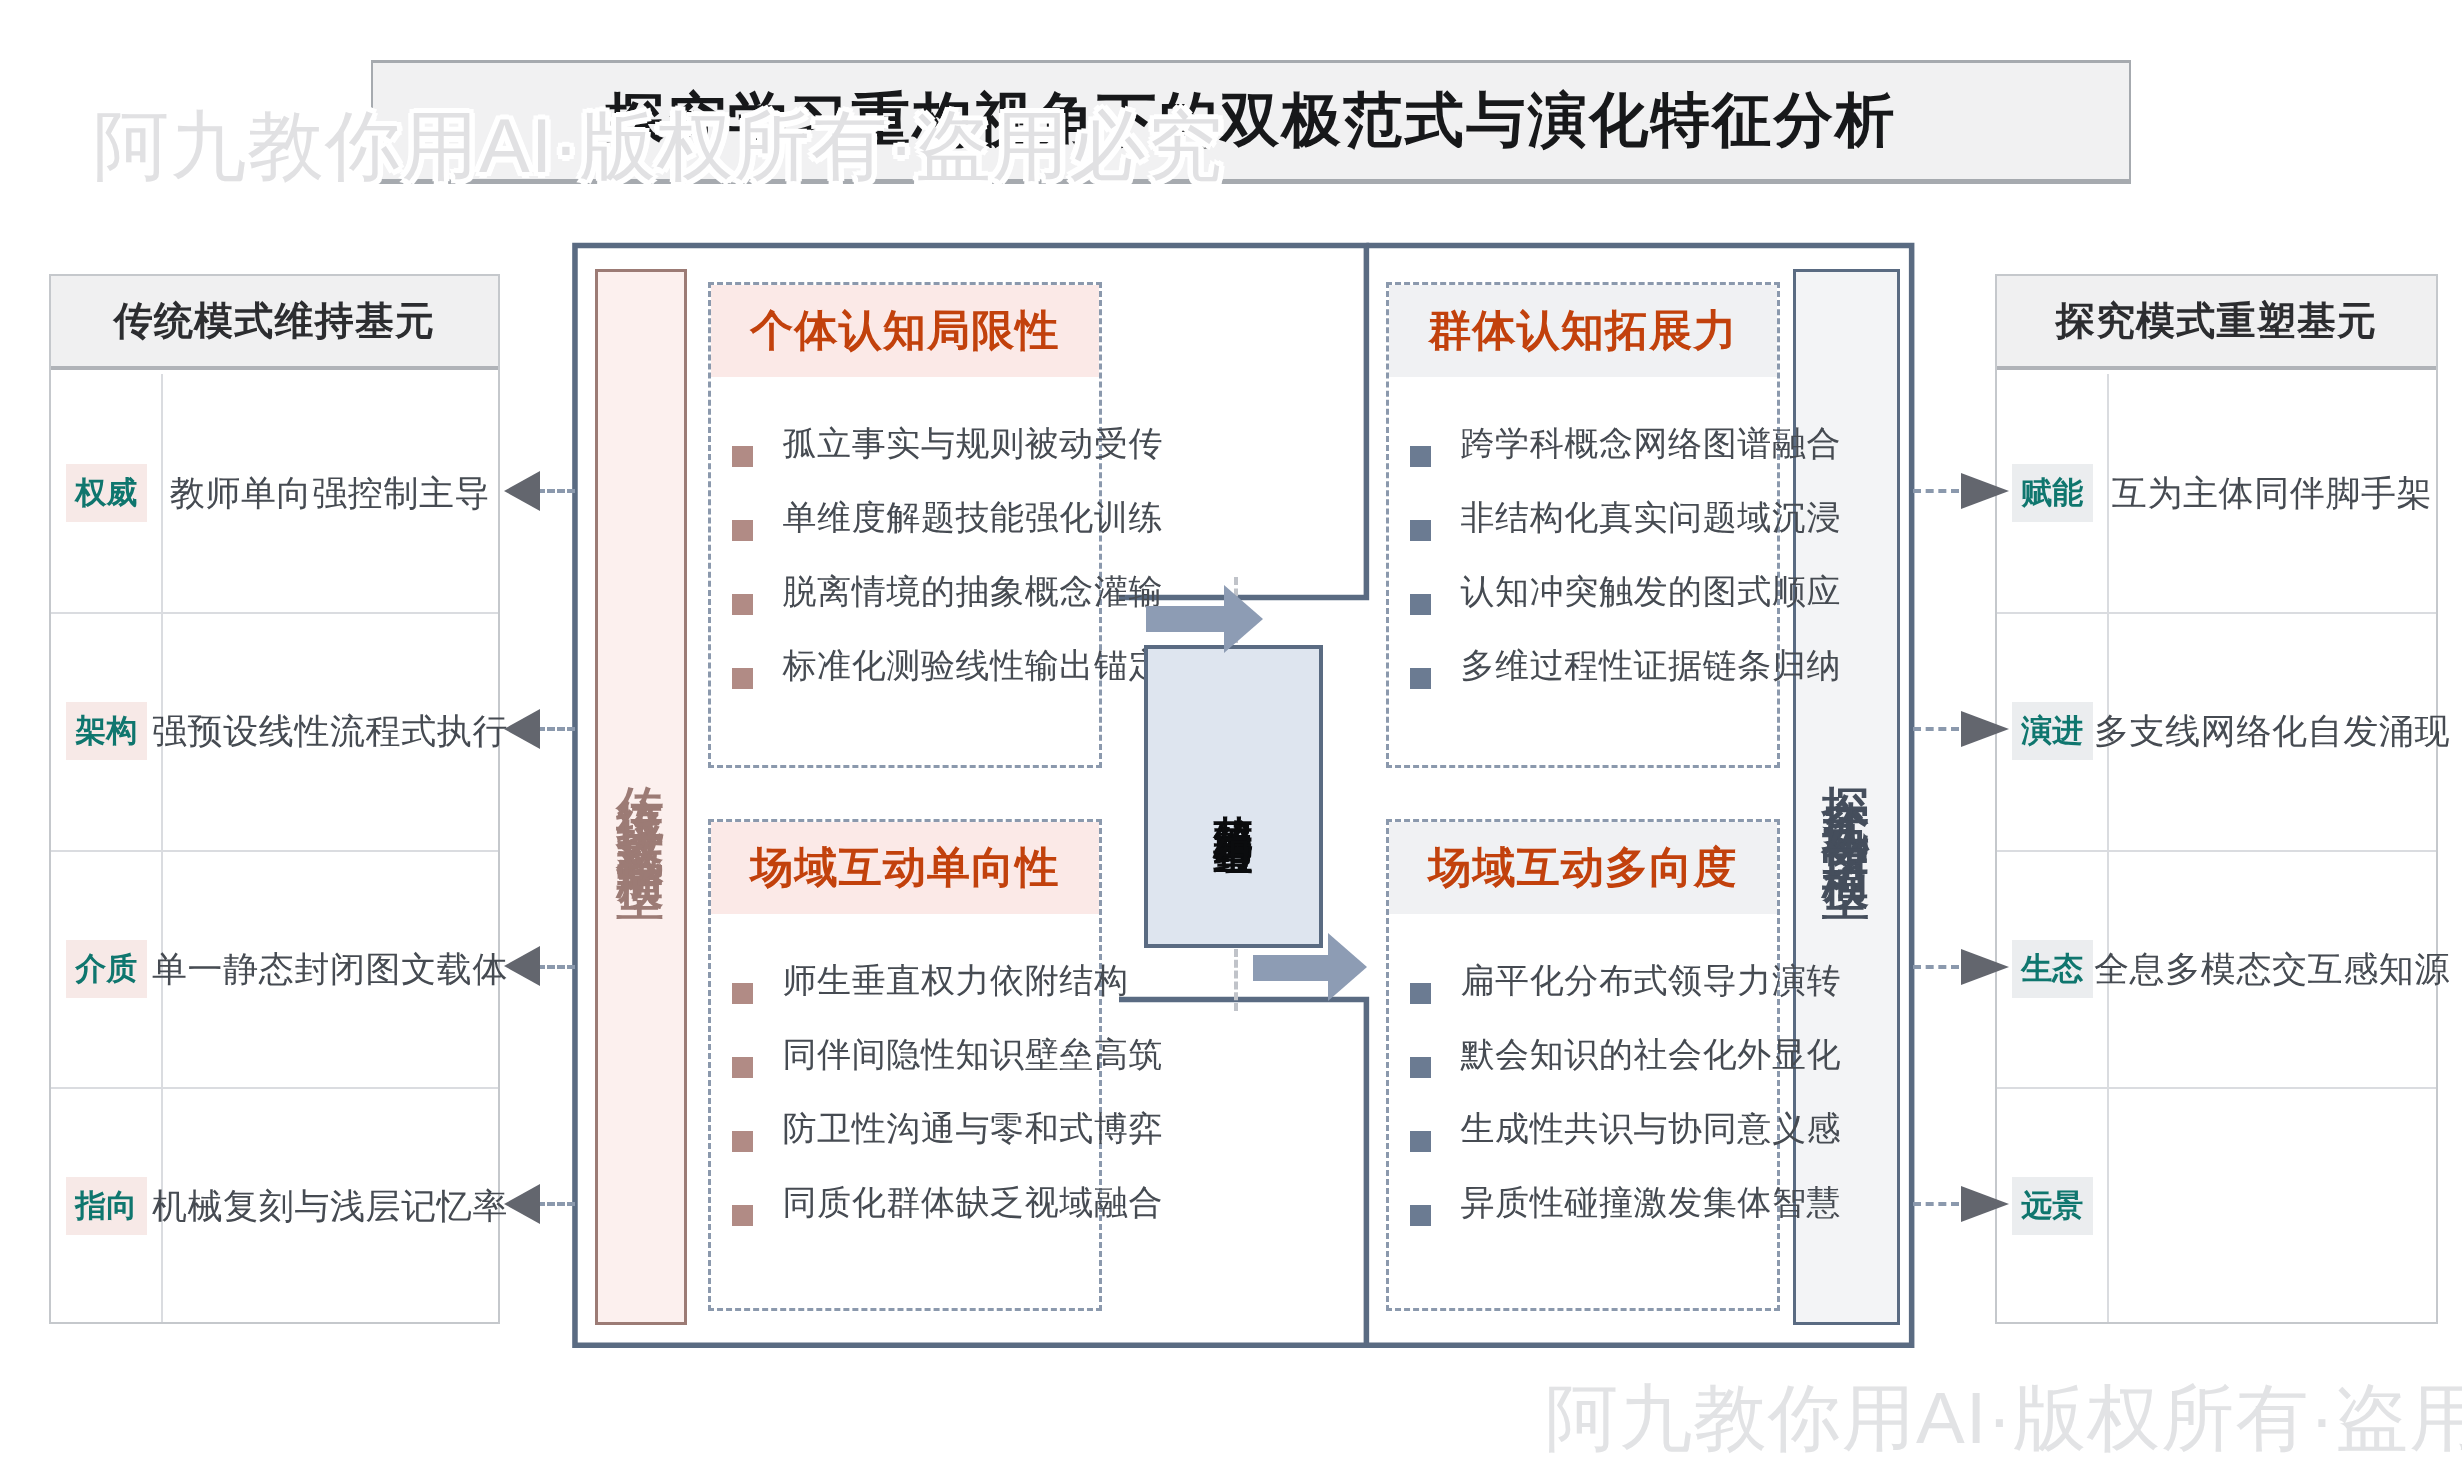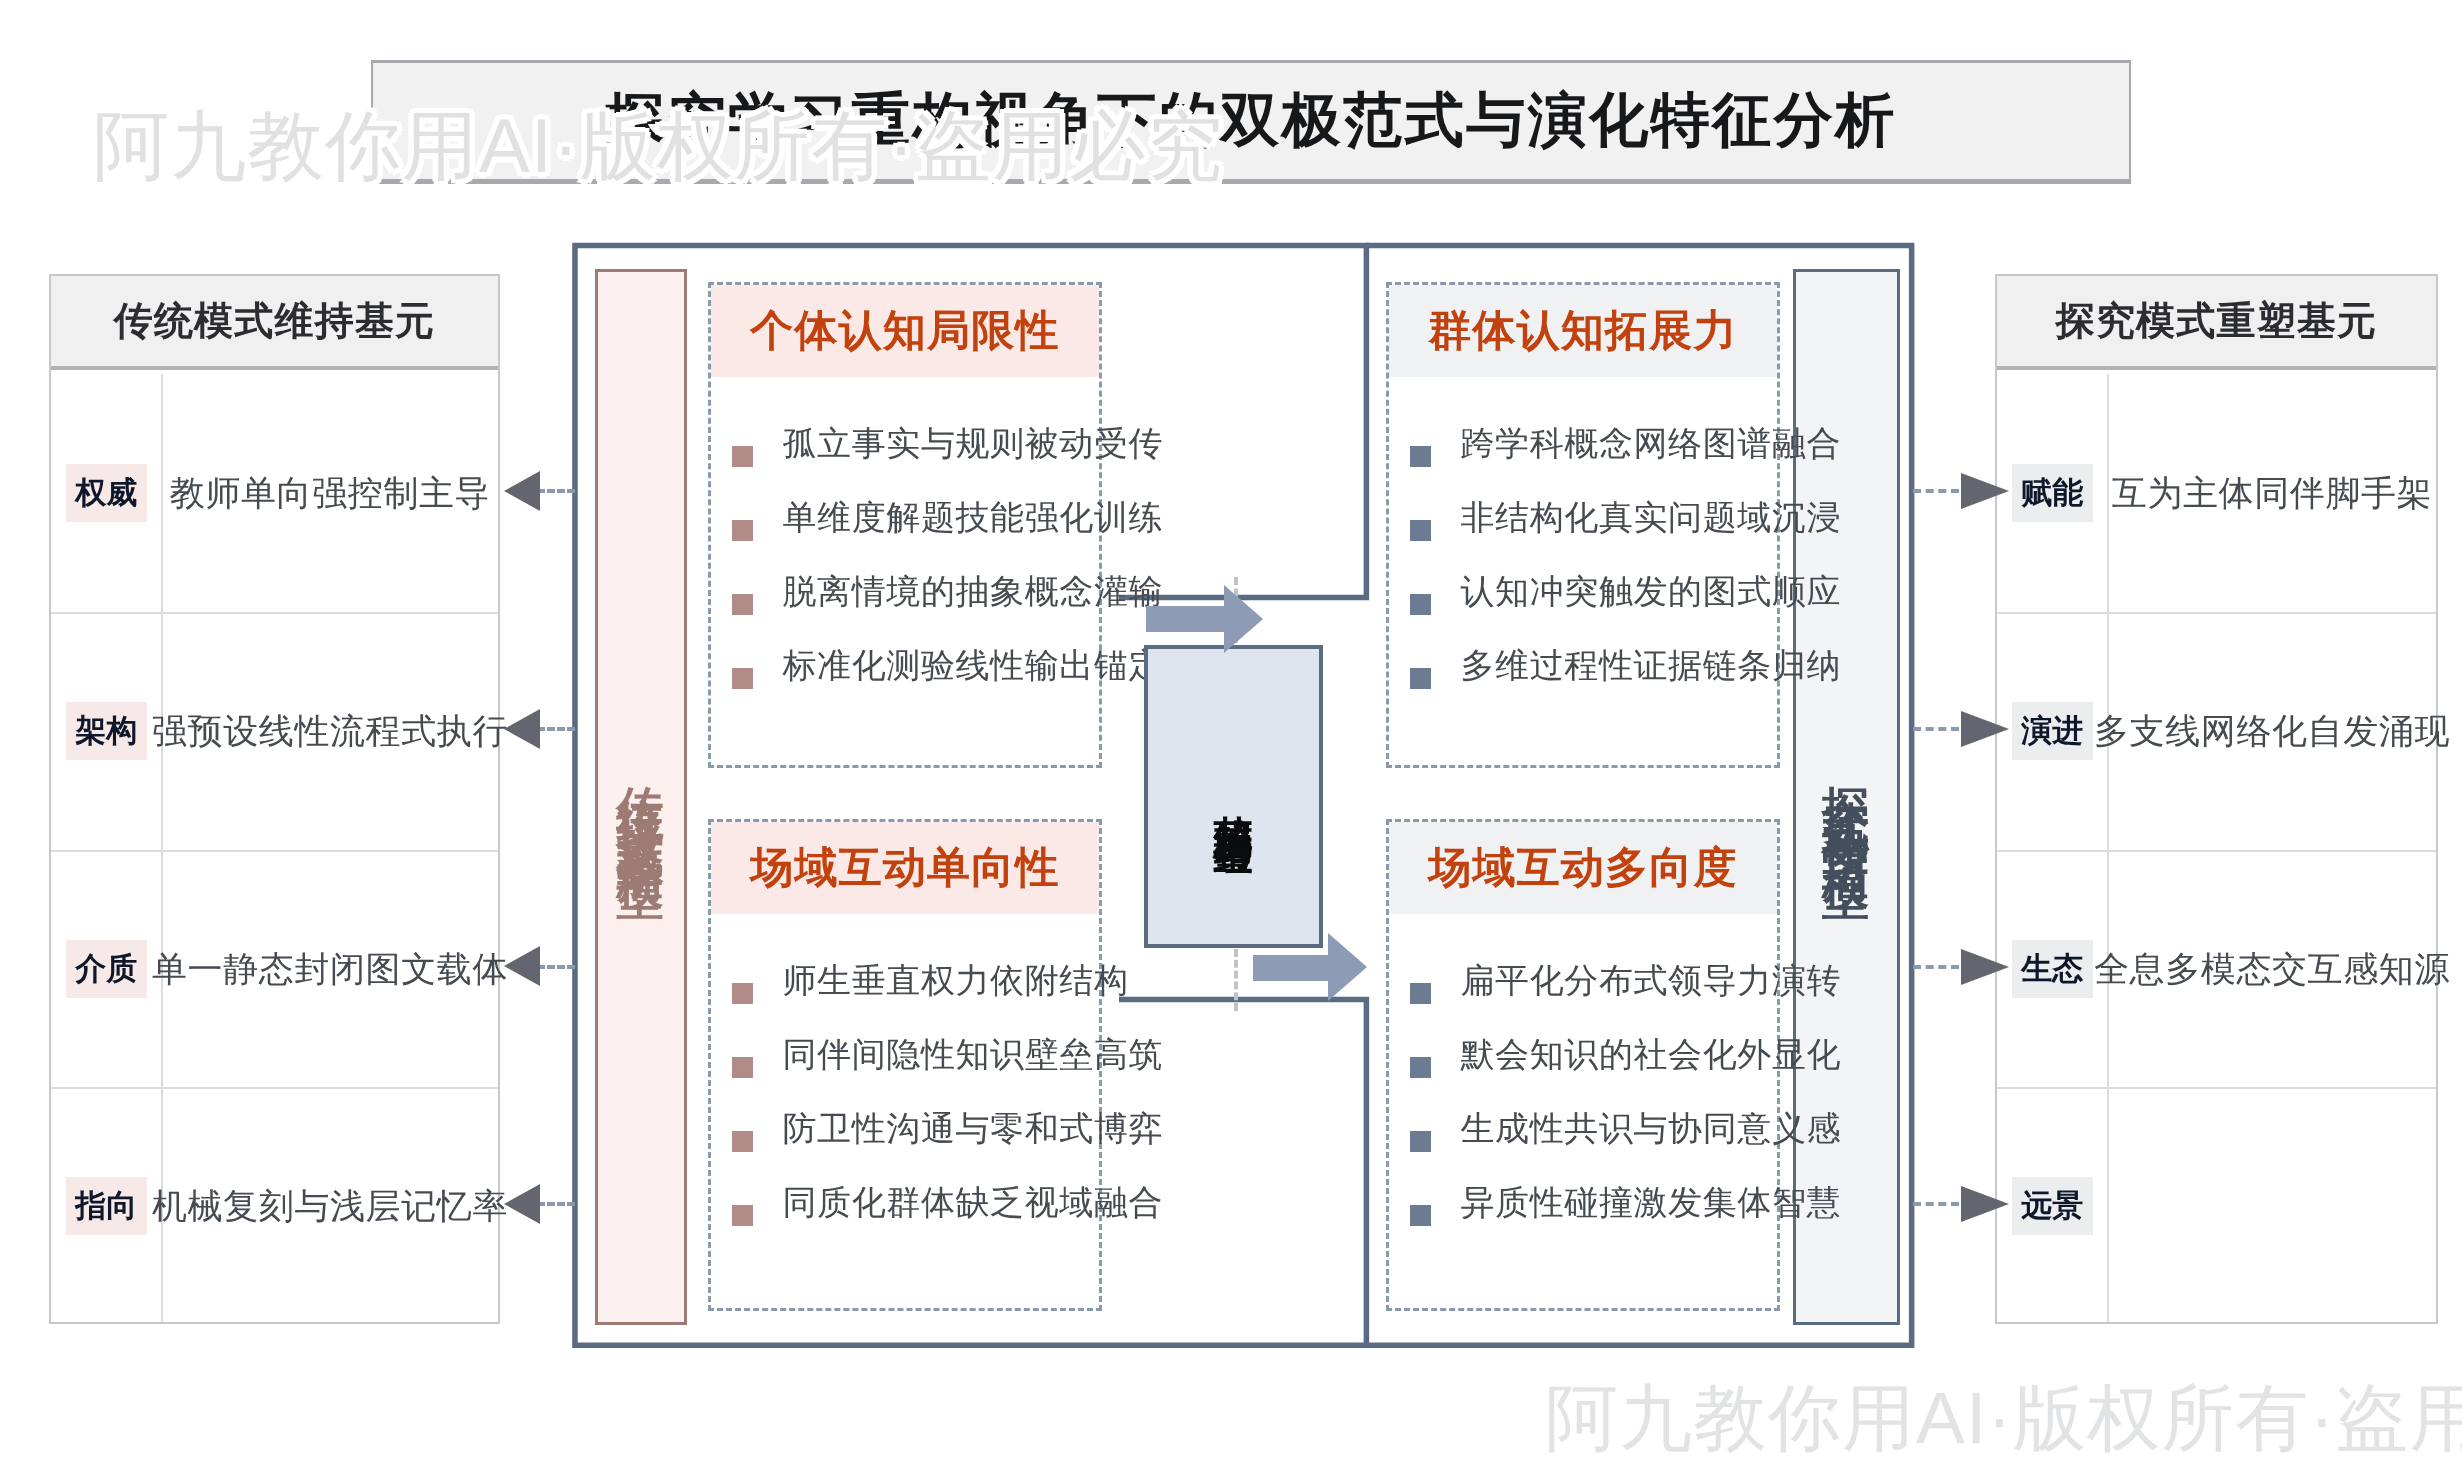--- a/index.html
+++ b/index.html
@@ -33,21 +33,21 @@
     background:var(--panel_header_bg);border-bottom:4.3px solid var(--panel_divider);
     display:flex;align-items:center;justify-content:center;box-sizing:border-box;
   }
   .panel-header span{font-size:39px;font-weight:700;color:#2c2d30;letter-spacing:1.2px;}
   .col-divider{position:absolute;top:98px;bottom:0;left:110px;width:1.8px;background:var(--row_line);}
   .row-sep{position:absolute;left:0;width:100%;height:1.8px;background:var(--row_line);}
   .prow{position:absolute;left:0;width:100%;height:238px;}
   .tag{
     position:absolute;left:14.8px;top:90px;width:81px;height:58px;
     display:flex;align-items:center;justify-content:center;
-    font-size:31px;font-weight:700;color:#0f172a;
+    font-size:31px;font-weight:700;color:#0f766e;
   }
   .left-tag{background:var(--left_tag_bg);}
   .right-tag{background:var(--right_tag_bg);}
   .rowtext{
     position:absolute;left:111px;right:0;top:0;height:100%;
     display:flex;align-items:center;justify-content:center;
     font-size:35px;color:var(--text_body);letter-spacing:0.6px;white-space:nowrap;
   }
   
   svg.frame{position:absolute;left:0;top:0;z-index:1;}

